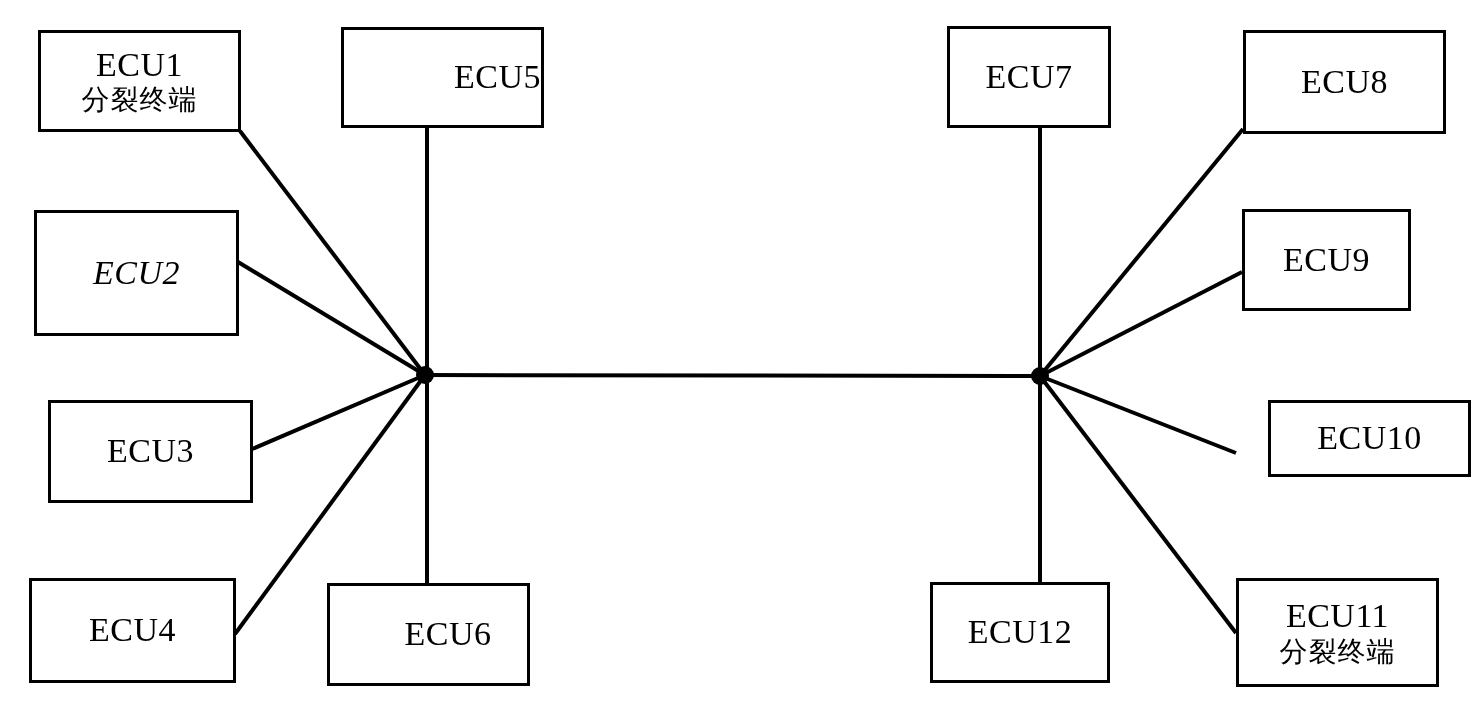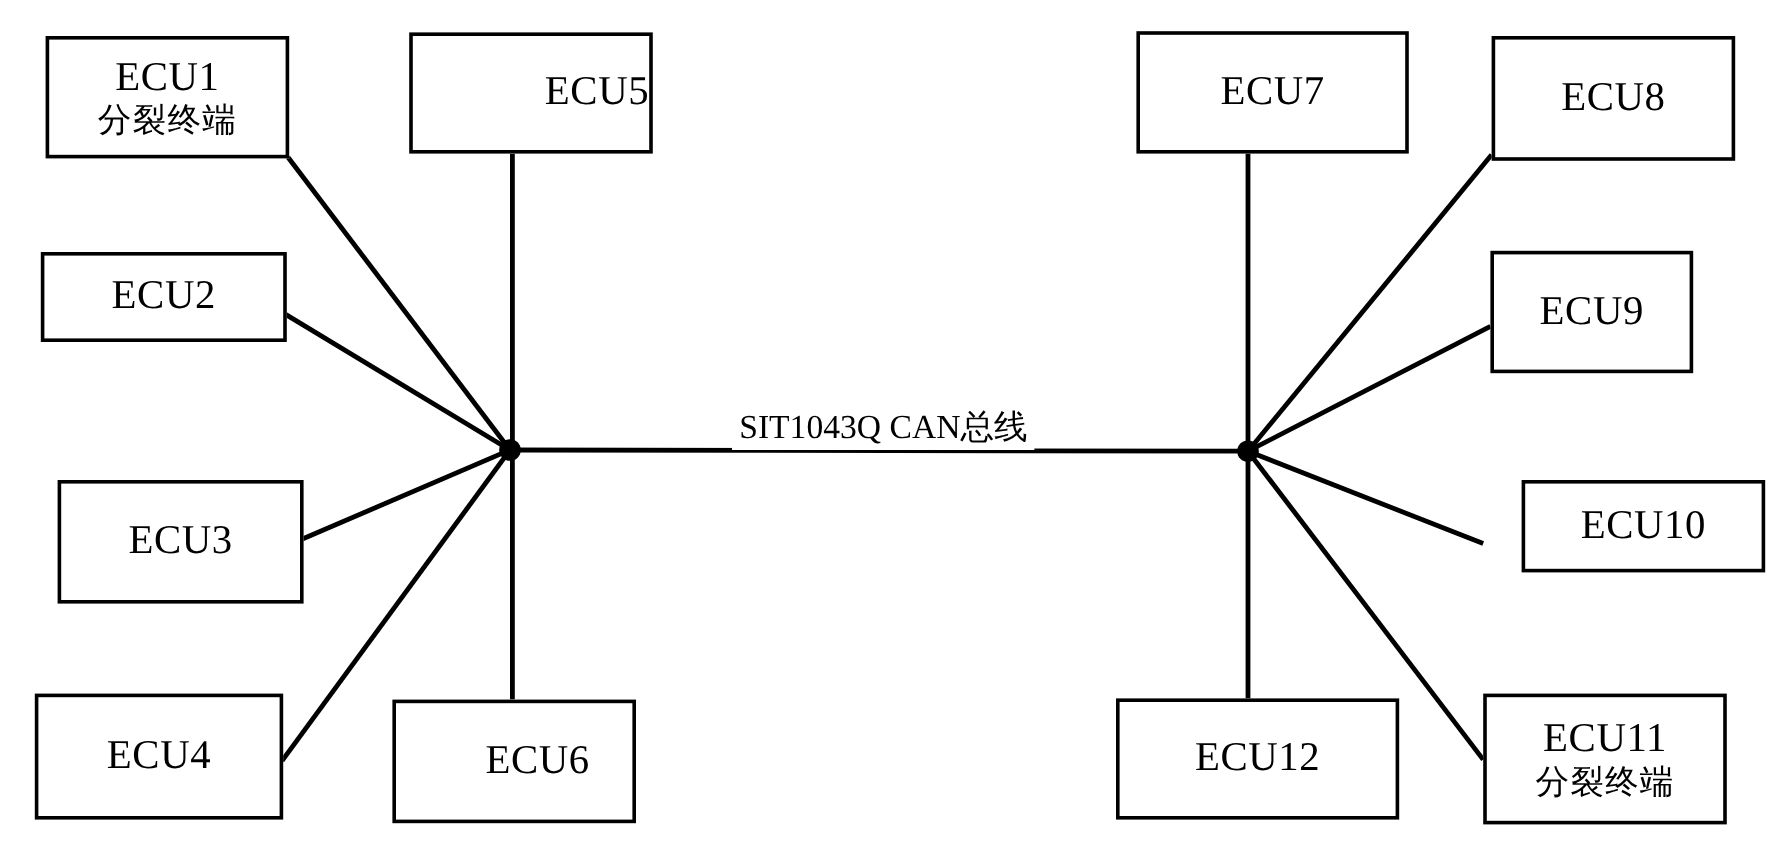--- a/index.html
+++ b/index.html
@@ -81,56 +81,55 @@
         <line x1="1242" y1="272" x2="1040" y2="376" stroke="#000000" stroke-width="4" stroke-linecap="butt"></line>
         <line x1="1236" y1="453" x2="1040" y2="376" stroke="#000000" stroke-width="4" stroke-linecap="butt"></line>
         <line x1="1236" y1="633" x2="1040" y2="376" stroke="#000000" stroke-width="4" stroke-linecap="butt"></line>
       </g>
     <g id="junction-group">
         <circle cx="425" cy="375" r="9" fill="#000000"></circle>
         <circle cx="1040" cy="376" r="9" fill="#000000"></circle>
       </g>
   </svg>
 
-  <div class="bus-label" style="left: 610px; top: 337px;">SIT1043Q  CAN总线</div>
 
   <div id="node-layer">
       <div class="node-box" style="left: 38px; top: 30px; width: 203px; height: 102px; border-color: rgb(0, 0, 0); background: rgb(255, 255, 255);">
         <div class="node-label">ECU1</div>
         <div class="node-sublabel">分裂终端</div>
       </div>
-      <div class="node-box" style="left: 34px; top: 210px; width: 205px; height: 75px; border-color: rgb(0, 0, 0); background: rgb(255, 255, 255);">
+      <div class="node-box" style="left: 34px; top: 210px; width: 205px; height: 126px; border-color: rgb(0, 0, 0); background: rgb(255, 255, 255); font-style: italic;">
         <div class="node-label">ECU2</div>
       </div>
       <div class="node-box" style="left: 32px; top: 400px; width: 205px; height: 103px; border-color: rgb(0, 0, 0); background: rgb(255, 255, 255); margin-left: 16px;">
         <div class="node-label">ECU3</div>
       </div>
       <div class="node-box" style="left: 29px; top: 578px; width: 207px; height: 105px; border-color: rgb(0, 0, 0); background: rgb(255, 255, 255);">
         <div class="node-label">ECU4</div>
       </div>
       <div class="node-box" style="left: 341px; top: 27px; width: 203px; height: 101px; border-color: rgb(0, 0, 0); background: rgb(255, 255, 255); align-items: flex-end;">
         <div class="node-label">ECU5</div>
       </div>
       <div class="node-box" style="left: 327px; top: 583px; width: 203px; height: 103px; border-color: rgb(0, 0, 0); background: rgb(255, 255, 255); padding-left: 39px;">
         <div class="node-label">ECU6</div>
       </div>
-      <div class="node-box" style="left: 947px; top: 26px; width: 227px; height: 102px; border-color: rgb(0, 0, 0); background: rgb(255, 255, 255);">
+      <div class="node-box" style="left: 947px; top: 26px; width: 164px; height: 102px; border-color: rgb(0, 0, 0); background: rgb(255, 255, 255);">
         <div class="node-label">ECU7</div>
       </div>
       <div class="node-box" style="left: 1243px; top: 30px; width: 203px; height: 104px; border-color: rgb(0, 0, 0); background: rgb(255, 255, 255);">
         <div class="node-label">ECU8</div>
       </div>
       <div class="node-box" style="left: 1242px; top: 209px; width: 169px; height: 102px; border-color: rgb(0, 0, 0); background: rgb(255, 255, 255);">
         <div class="node-label">ECU9</div>
       </div>
       <div class="node-box" style="left: 1236px; top: 400px; width: 203px; height: 77px; border-color: rgb(0, 0, 0); background: rgb(255, 255, 255); margin-left: 32px;">
         <div class="node-label">ECU10</div>
       </div>
       <div class="node-box" style="left: 1236px; top: 578px; width: 203px; height: 109px; border-color: rgb(0, 0, 0); background: rgb(255, 255, 255);">
         <div class="node-label">ECU11</div>
         <div class="node-sublabel">分裂终端</div>
       </div>
-      <div class="node-box" style="left: 930px; top: 582px; width: 236px; height: 101px; border-color: rgb(0, 0, 0); background: rgb(255, 255, 255);">
+      <div class="node-box" style="left: 930px; top: 582px; width: 180px; height: 101px; border-color: rgb(0, 0, 0); background: rgb(255, 255, 255);">
         <div class="node-label">ECU12</div>
       </div>
     </div>
 
 </div>
 
 </body></html>

